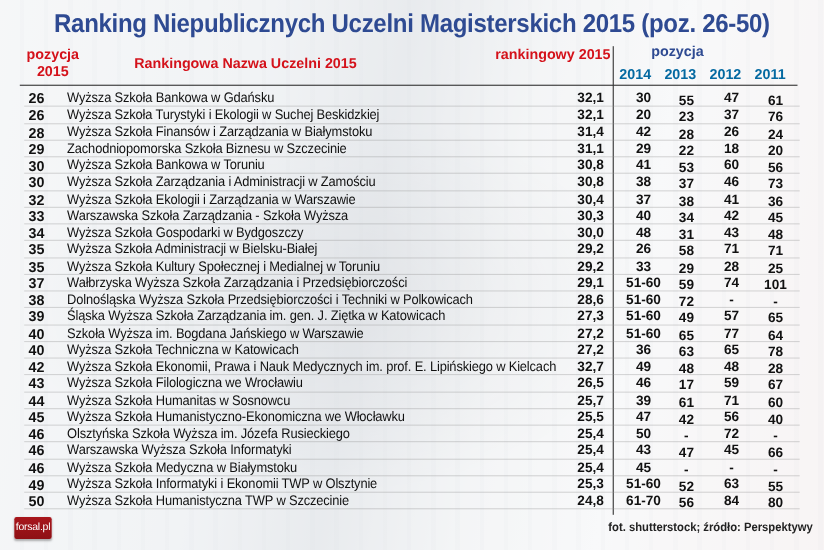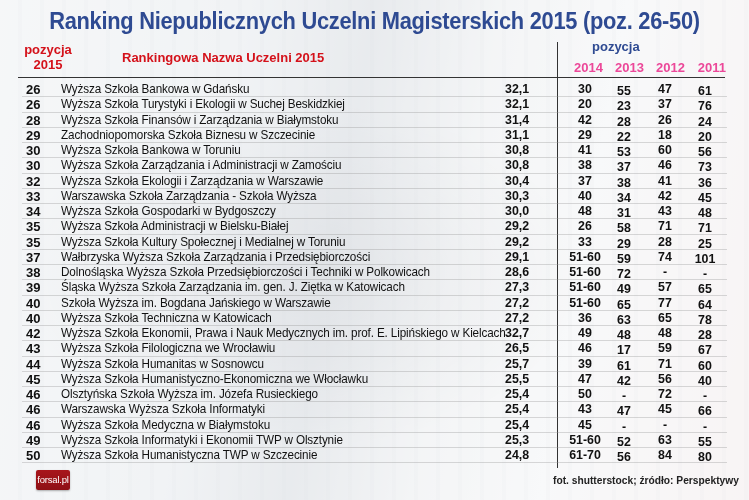--- a/index.html
+++ b/index.html
@@ -21,63 +21,63 @@
       position: absolute; left: 0; right: 0; top: 8px; text-align: center;
       color: #2e4a92; font-weight: bold; font-size: 23.5px; letter-spacing: -0.3px;
       transform: scaleX(0.93); transform-origin: center;
     }
     .hdr { position: absolute; color: #d4111a; font-size: 13px; font-weight: bold; text-align: center; line-height: 15px; }
     .hdr-pos { left: 18px; top: 42px; width: 60px; }
     .hdr-name { left: 122px; top: 50px; text-align: right; }
     .hdr-wsk { left: 425px; top: 42px; width: 130px; text-align: right; }
     .hdr-years-group { position: absolute; color: #2e4a92; font-weight: bold; font-size: 13px; }
     .hdr-pozycja { left: 592px; top: 39px; }
-    .hdr-year { position: absolute; top: 60px; color: #ec4899; font-weight: bold; font-size: 13px; width: 40px; text-align: right; }
+    .hdr-year { position: absolute; top: 60px; color: #0369a1; font-weight: bold; font-size: 13px; width: 40px; text-align: left; }
 
     .hdr-rule { position: absolute; left: 18px; width: 707px; top: 77px; height: 1px; background: #333; }
     .vrule { position: absolute; left: 557px; top: 42px; width: 1px; height: 426px; background: #333; }
 
     .rows { position: absolute; left: 0; top: 67px; width: 627px; margin-top: 15px; }
     .row { position: relative; height: 15.25px; font-size: 12.4px; font-weight: bold; color: #111; }
     .row::after { content: ""; position: absolute; left: 22px; width: 705px; bottom: 0; height: 1px; background: rgba(150,150,150,0.35); }
     .row span { position: absolute; top: 0; line-height: 15px; white-space: nowrap; }
     .c-pos { left: 26px; width: 24px; text-align: left; font-size: 13px; }
     .c-name { left: 61px; font-weight: normal; color: #111; letter-spacing: -0.15px; transform: scaleX(0.93); transform-origin: left; font-size: 12.6px; }
-    .c-wsk { left: 505px; width: 44px; }
+    .c-wsk { left: 505px; width: 44px; text-align: right; }
     .c-y14 { left: 563px; width: 44px; text-align: center; }
     .c-y13 { left: 609px; width: 30px; text-align: center; top: 2px !important; }
     .c-y12 { left: 650px; width: 30px; text-align: center; }
     .c-y11 { left: 689px; width: 32px; text-align: center; top: 2px !important; }
 
     .logo {
       position: absolute; left: 13px; top: 470px; width: 34px; height: 20px;
       background: linear-gradient(#a8161c, #8e1015); border-radius: 2px;
       color: #fff; font-size: 9.5px; line-height: 20px; text-align: center; letter-spacing: -0.2px;
       box-shadow: 0 1px 2px rgba(0,0,0,0.3);
-      margin-left: 23px;
     }
     .credit {
       position: absolute; right: 10px; top: 474px; font-size: 11px; font-weight: bold; color: #222;
       transform: scaleX(0.93); transform-origin: right;
     }
   </style>
 </head>
 <body>
 
 <div class="bg-layer"></div>
 <div class="bg-wash"></div>
 
 <div class="title">Ranking Niepublicznych Uczelni Magisterskich 2015 (poz. 26-50)</div>
 
 <div class="hdr hdr-pos">
   <div>pozycja</div>
   <div>2015</div>
 </div>
 <div class="hdr hdr-name">Rankingowa Nazwa Uczelni 2015</div>
 <div class="hdr hdr-wsk">
+  <div>rankingowy 2015</div>
 </div>
 <div class="hdr-years-group hdr-pozycja">pozycja</div>
 <div class="hdr-year" style="left:563px;">2014</div>
 <div class="hdr-year" style="left:604px;">2013</div>
 <div class="hdr-year" style="left:645px;">2012</div>
 <div class="hdr-year" style="left:686px;">2011</div>
 
 <div class="hdr-rule"></div>
 <div class="vrule"></div>
 

